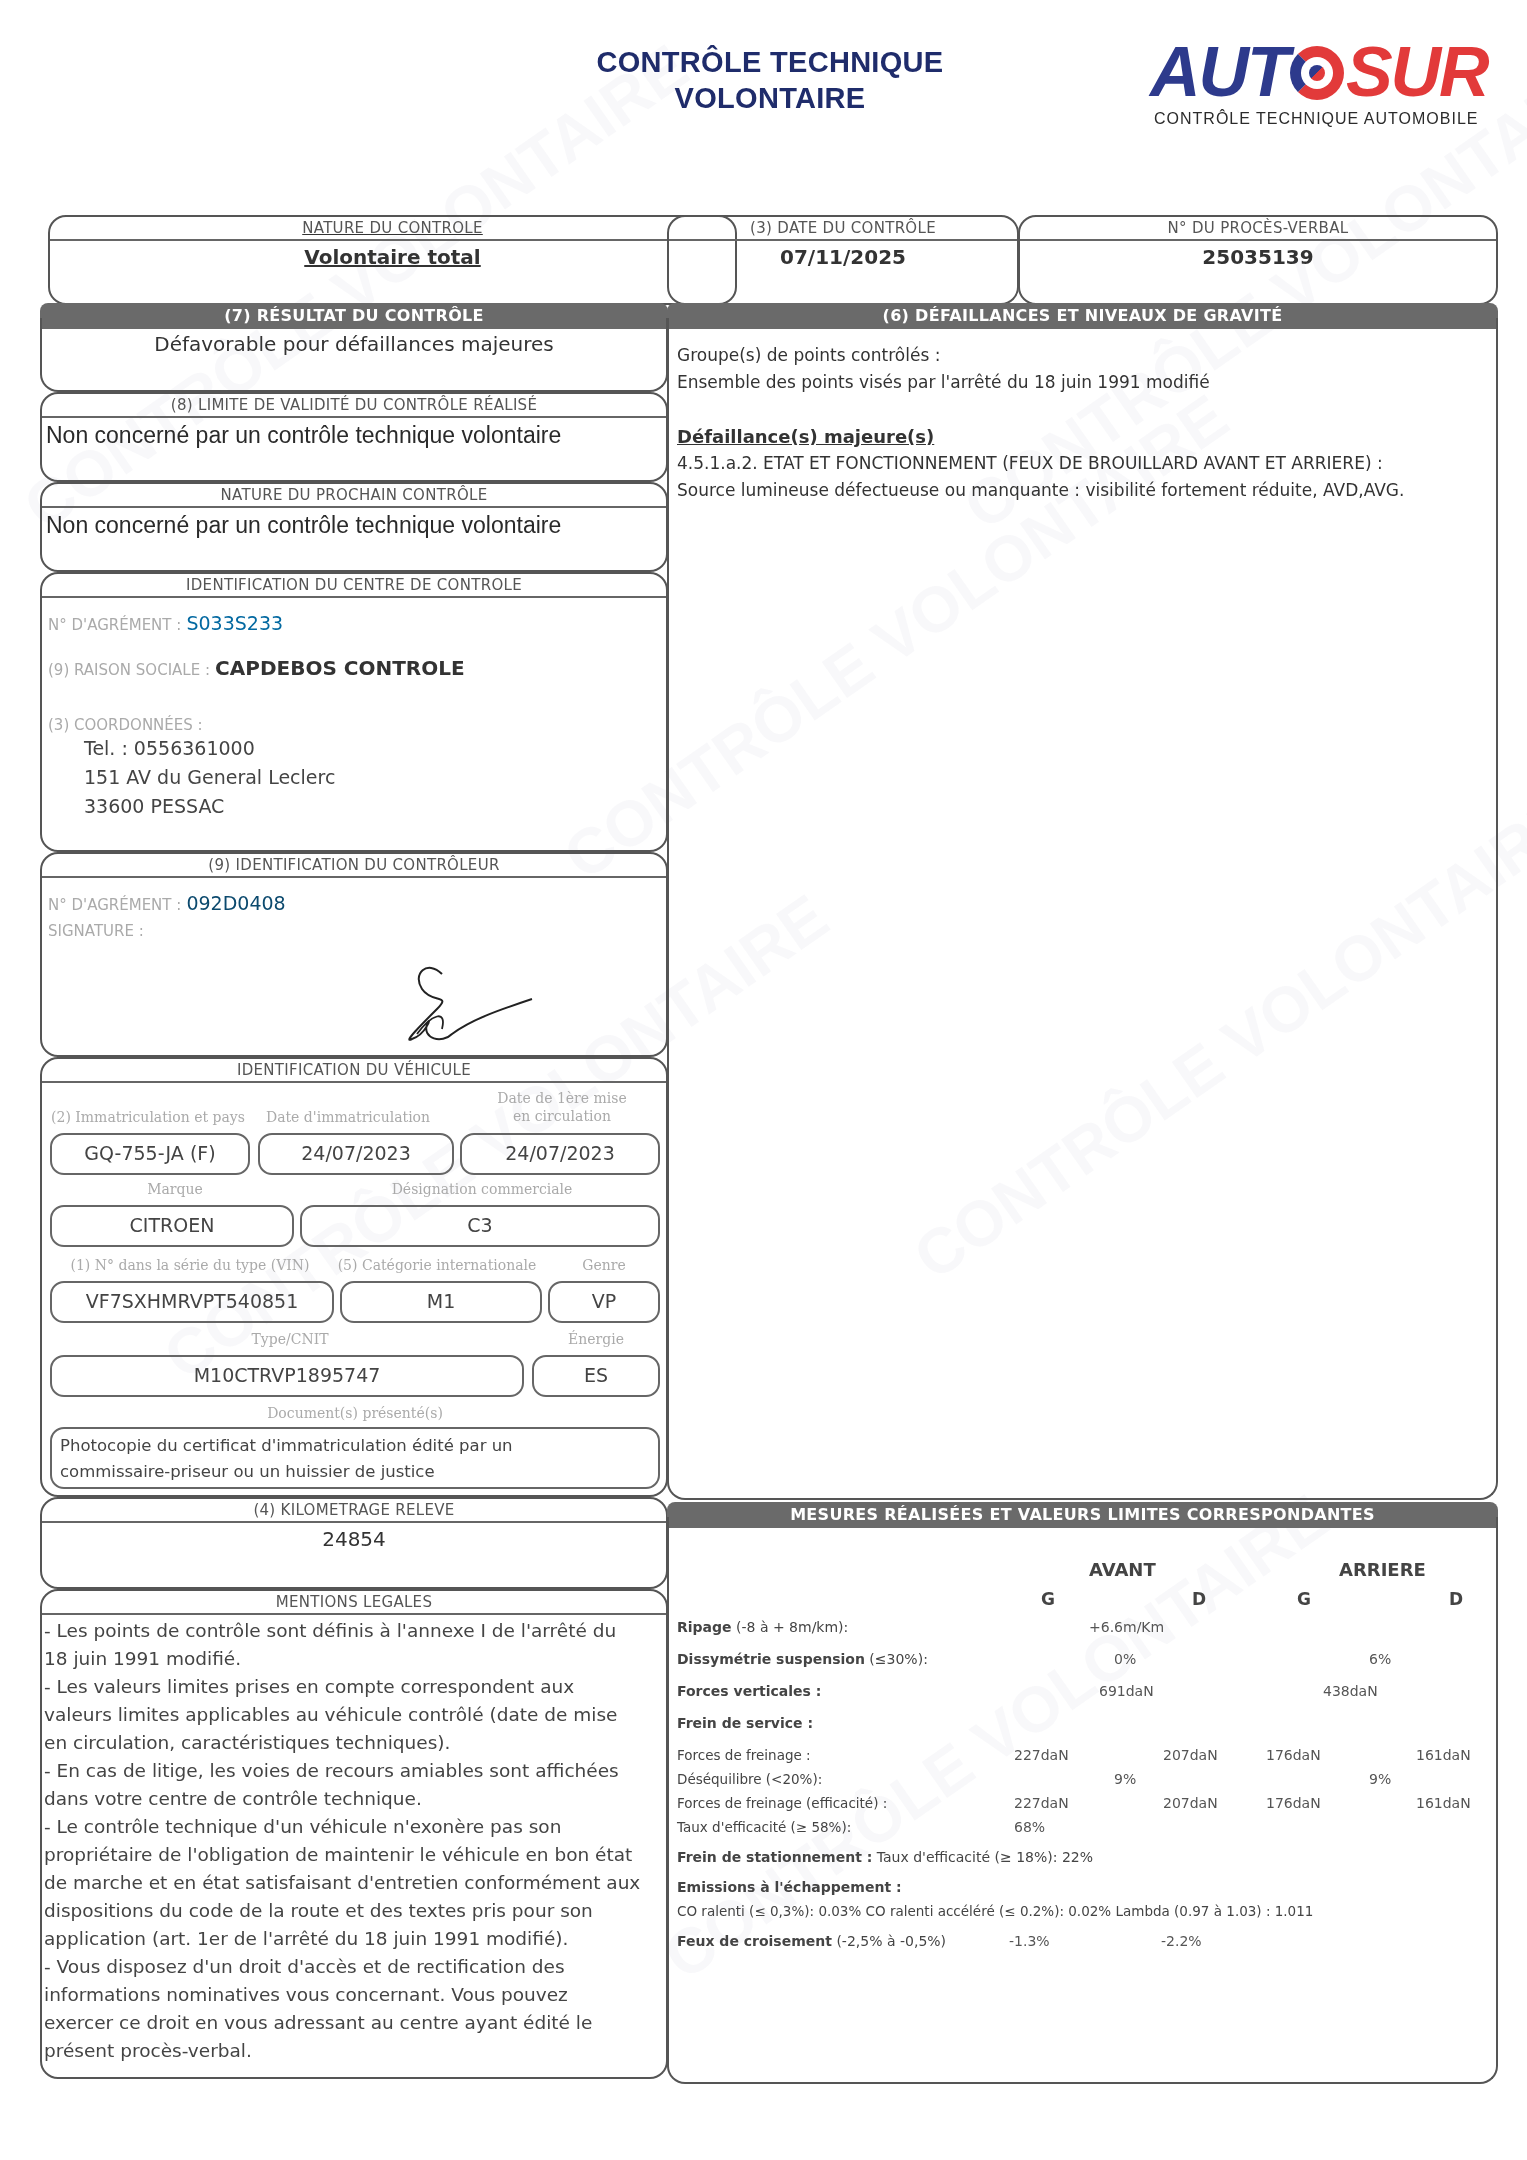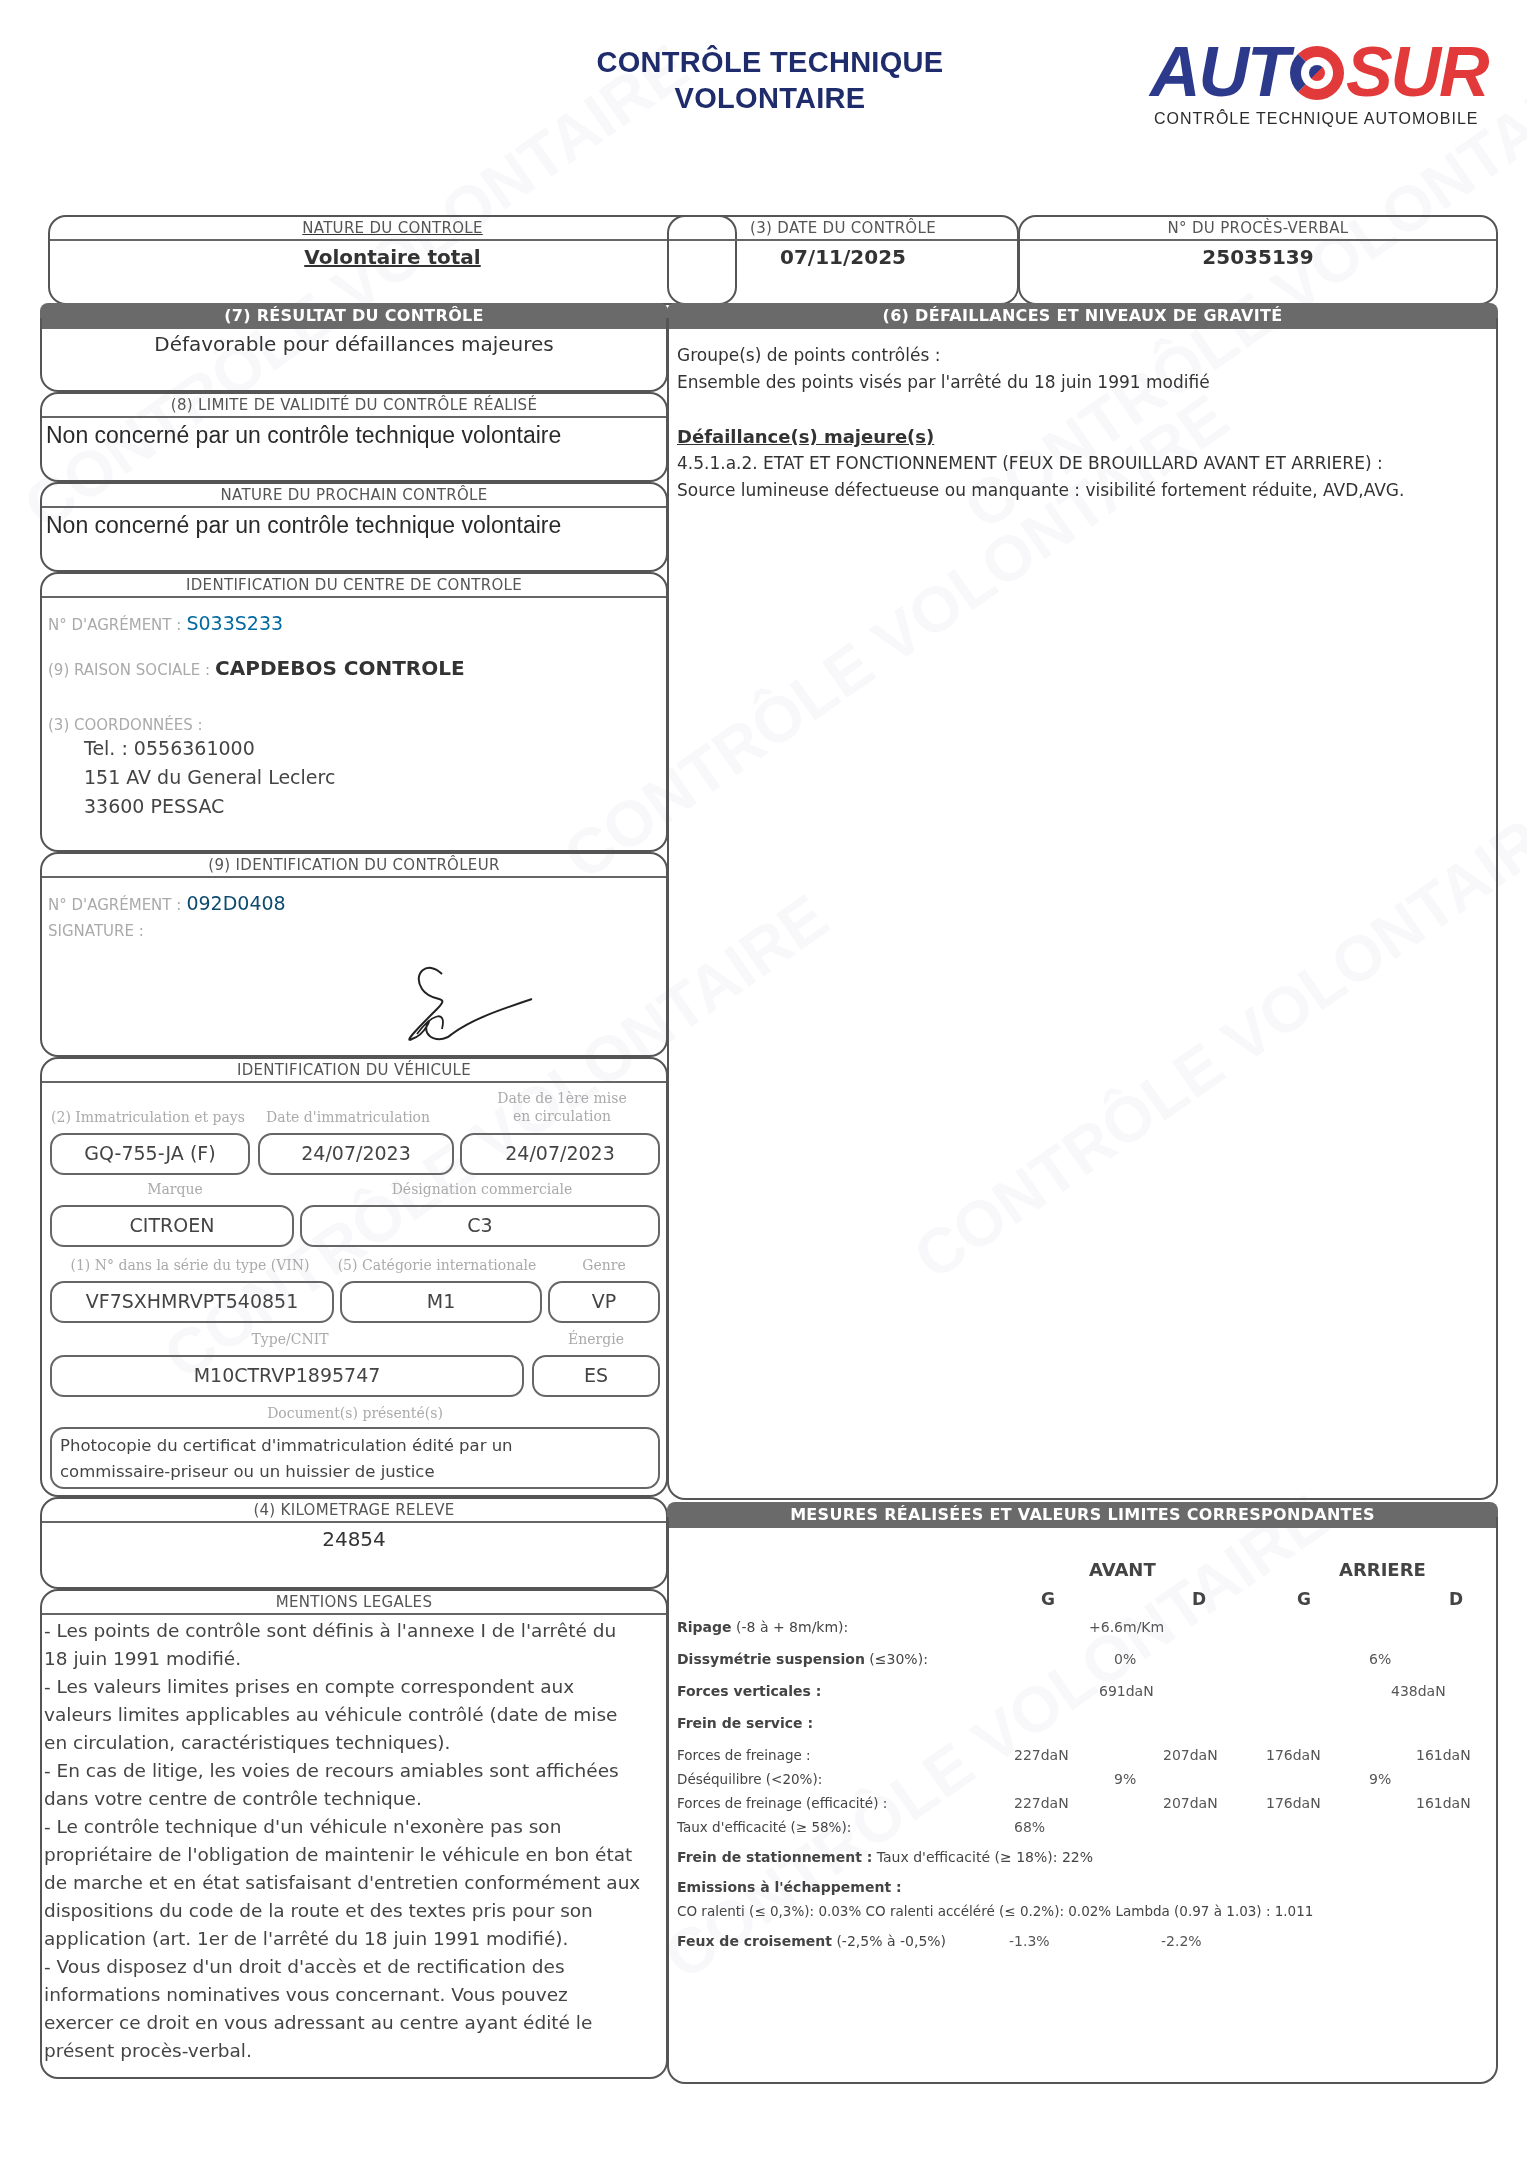--- a/index.html
+++ b/index.html
@@ -220,21 +220,21 @@
 
   <div class="m-row" style="left:8px; top:102px;"><span class="m-b">Ripage</span> <span>(-8 à + 8m/km):</span></div>
   <div class="m-val" style="left:420px; top:102px;">+6.6m/Km</div>
 
   <div class="m-row" style="left:8px; top:134px;"><span class="m-b">Dissymétrie suspension</span> <span>(≤30%):</span></div>
   <div class="m-val" style="left:445px; top:134px;">0%</div>
   <div class="m-val" style="left:700px; top:134px;">6%</div>
 
   <div class="m-row m-b" style="left:8px; top:166px;">Forces verticales :</div>
   <div class="m-val" style="left:430px; top:166px;">691daN</div>
-  <div class="m-val" style="left:722px; top:166px;">438daN</div>
+  <div class="m-val" style="left:654px; top:166px;">438daN</div>
 
   <div class="m-row m-b" style="left:8px; top:198px;">Frein de service :</div>
 
   <div class="m-row" style="left:8px; top:230px; font-size:13.5px;">Forces de freinage :</div>
   <div class="m-val" style="left:345px; top:230px;">227daN</div>
   <div class="m-val" style="left:494px; top:230px;">207daN</div>
   <div class="m-val" style="left:597px; top:230px;">176daN</div>
   <div class="m-val" style="left:747px; top:230px;">161daN</div>
 
   <div class="m-row" style="left:8px; top:254px; font-size:13.5px;">Déséquilibre (&lt;20%):</div>

